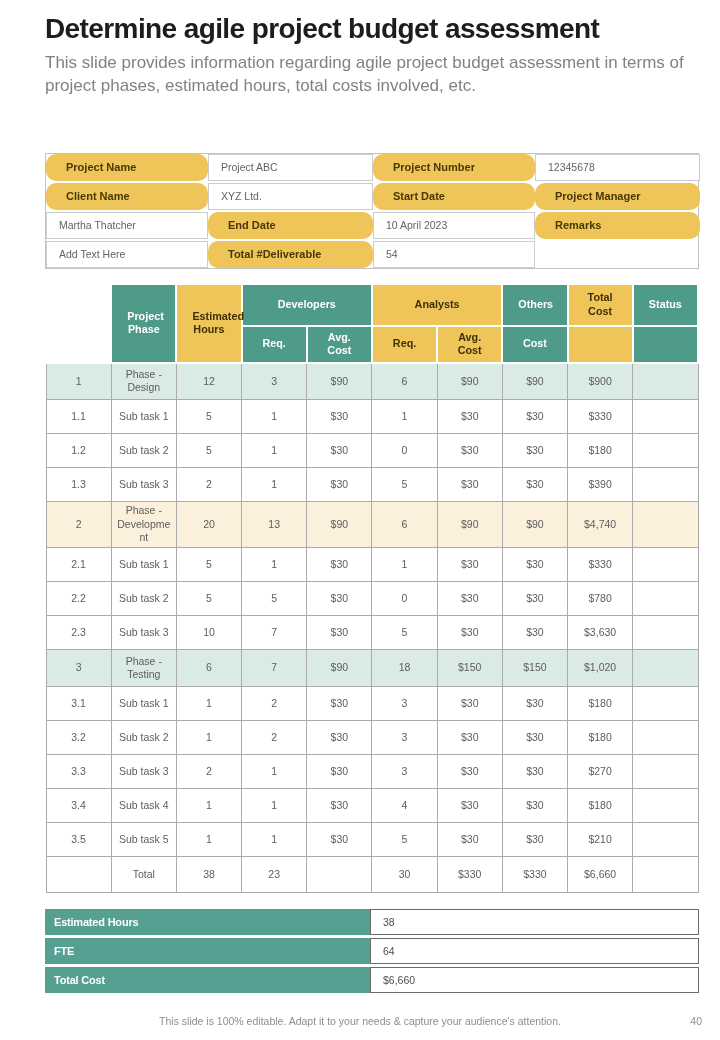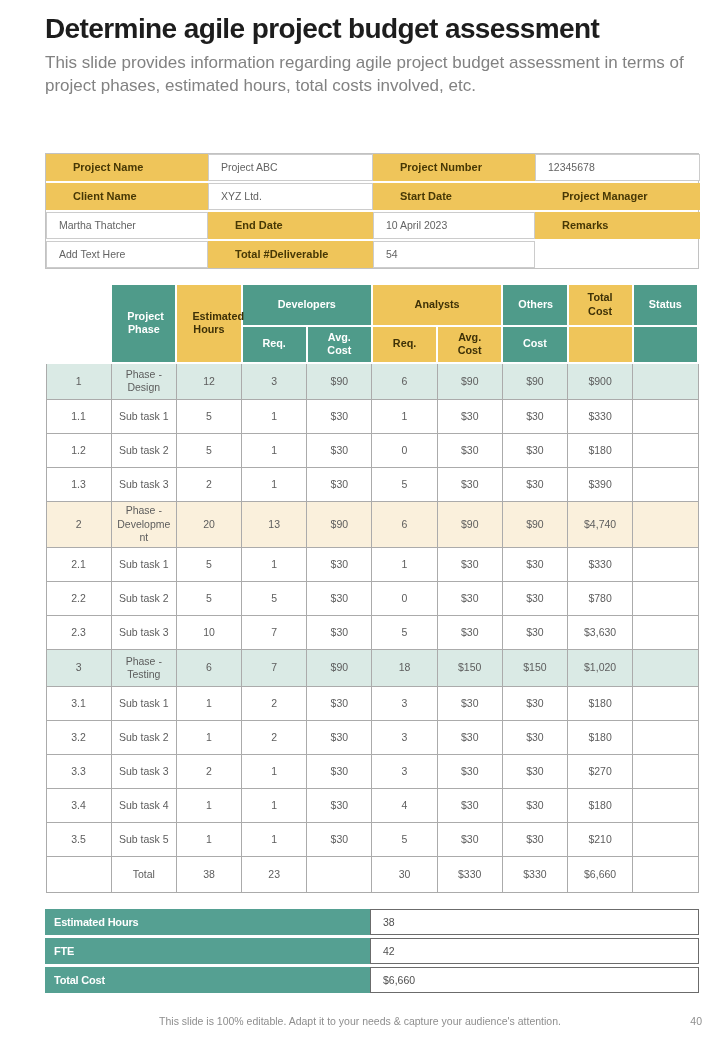--- a/index.html
+++ b/index.html
@@ -27,21 +27,21 @@
     margin-top: 55px; width: 654px;
     display: grid;
     grid-template-columns: 162px 165px 162px 165px;
     grid-auto-rows: 27px;
     row-gap: 2px;
     border: 1px solid #c2c2c2;
   }
   .info-label {
     background: var(--yellow); color: #473805;
     font-size: 11px; font-weight: bold;
-    display: flex; align-items: center; padding-left: 27px;
+    display: flex; align-items: center; padding-left: 20px; border-radius: 10px;
   }
   .info-value {
     background: #fff; color: #636363; font-size: 10.5px;
     display: flex; align-items: center; padding-left: 12px;
     border: 1px solid #cccccc;
   }
 
   
   .budget-table {
     margin-top: 14px; width: 654px;
@@ -340,21 +340,21 @@
         </tbody>
     </table>
 
     <div class="summary">
         <div class="sum-row">
           <div class="sum-label">Estimated Hours</div>
           <div class="sum-value">38</div>
         </div>
         <div class="sum-row">
           <div class="sum-label">FTE</div>
-          <div class="sum-value">42</div>
+          <div class="sum-value">64</div>
         </div>
         <div class="sum-row">
           <div class="sum-label">Total Cost</div>
           <div class="sum-value">$6,660</div>
         </div>
       </div>
 
   </div>
 
   <div class="footer">

